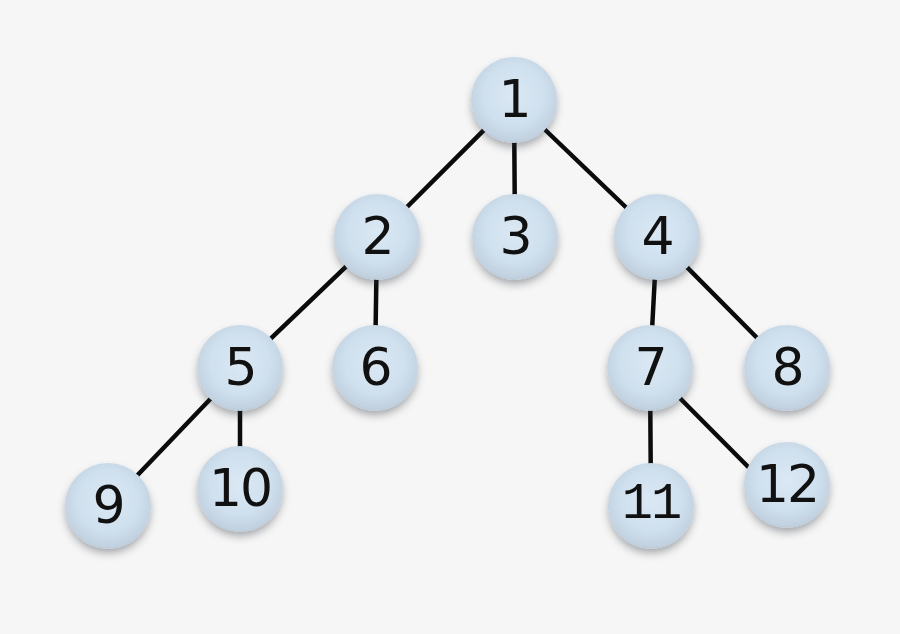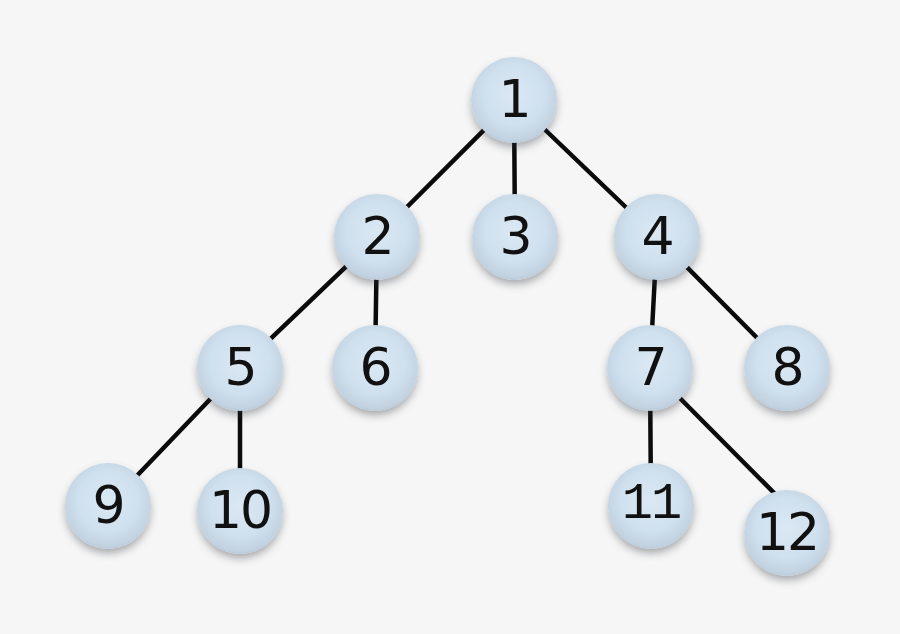--- a/index.html
+++ b/index.html
@@ -93,23 +93,23 @@
       </div>
       <div class="tree-node" style="left: 607px; top: 325px;">
         <span class="node-label">7</span>
       </div>
       <div class="tree-node" style="left: 744px; top: 325px;">
         <span class="node-label">8</span>
       </div>
       <div class="tree-node" style="left: 65px; top: 463px;">
         <span class="node-label">9</span>
       </div>
-      <div class="tree-node" style="left: 197px; top: 468px;">
+      <div class="tree-node" style="left: 197px; top: 446px;">
         <span class="node-label">10</span>
       </div>
       <div class="tree-node" style="left: 608px; top: 463px; font-family: Liberation Mono, monospace;">
         <span class="node-label">11</span>
       </div>
-      <div class="tree-node" style="left: 744px; top: 490px;">
+      <div class="tree-node" style="left: 744px; top: 442px;">
         <span class="node-label">12</span>
       </div>
     </div>
 </div>
 
 </body></html>

